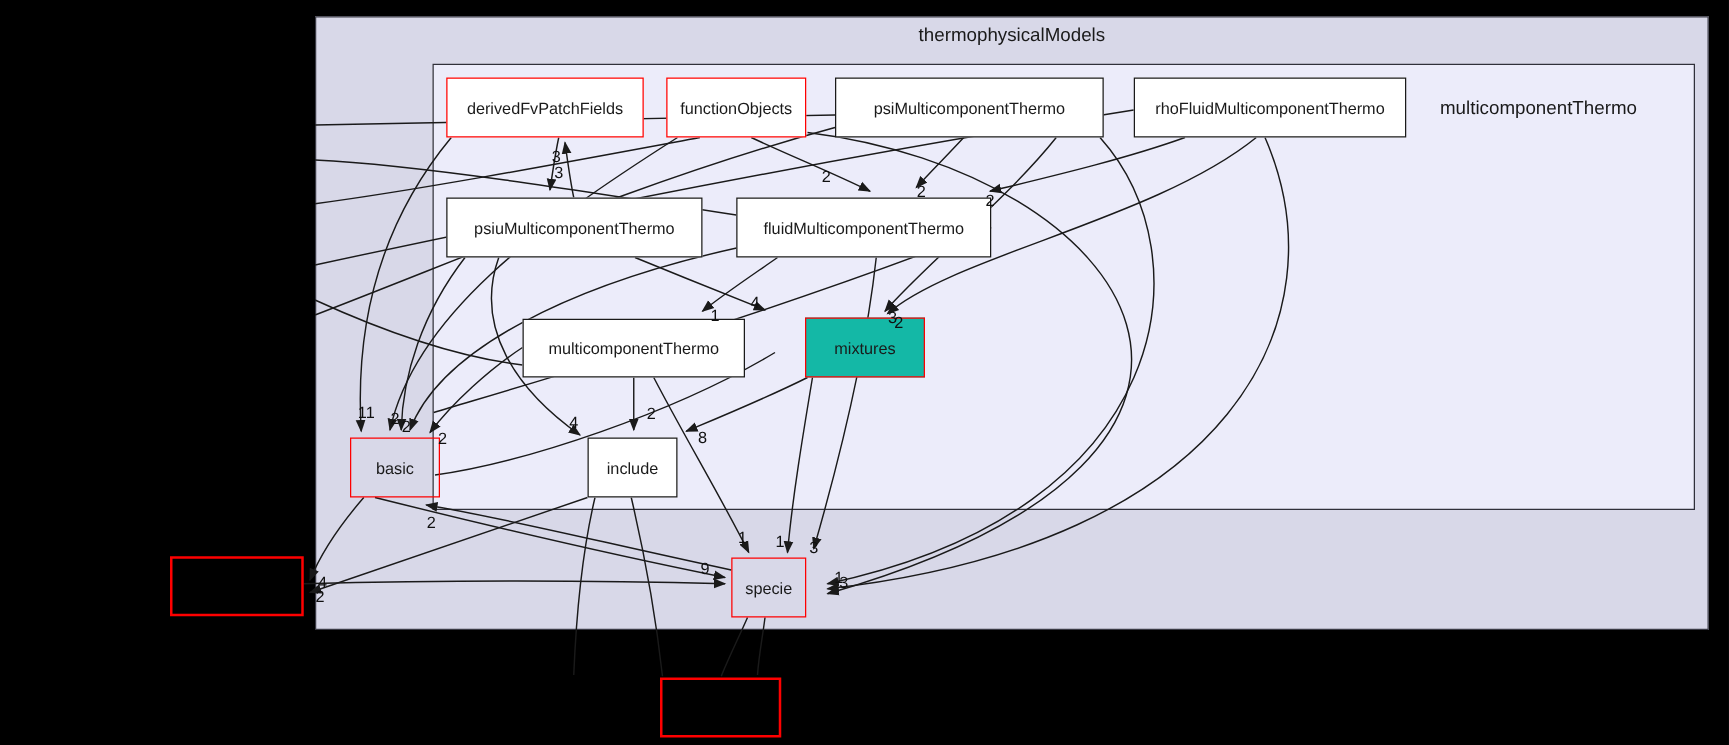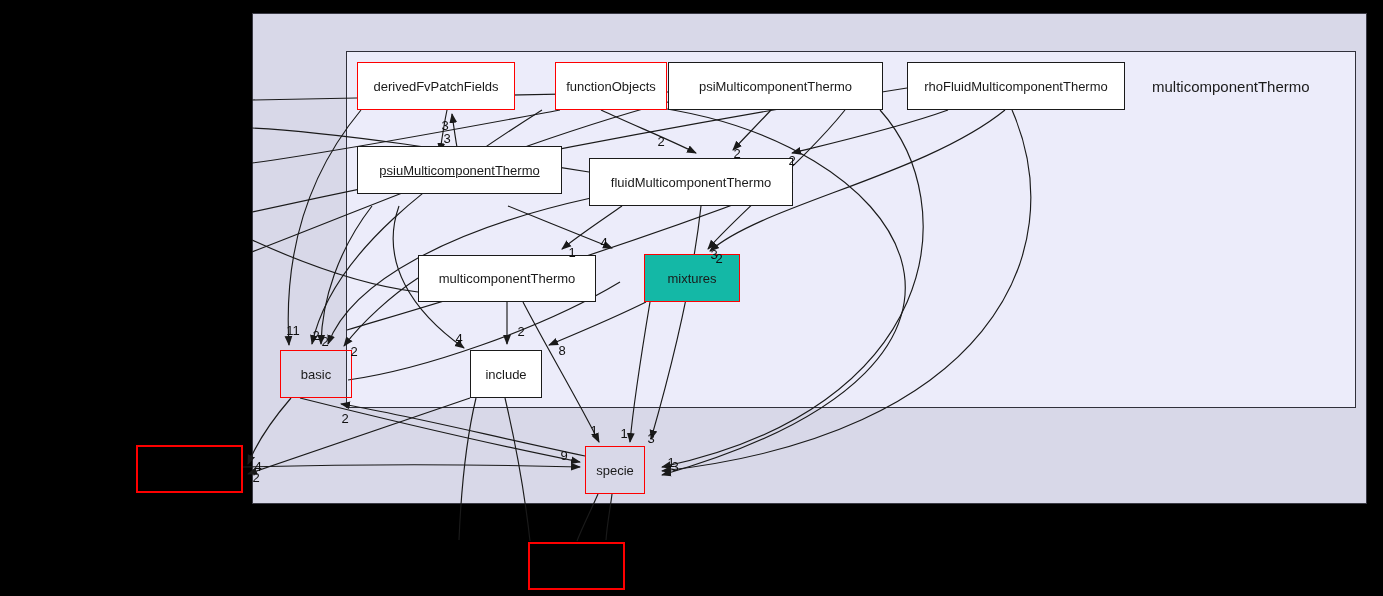--- a/index.html
+++ b/index.html
@@ -17,20 +17,21 @@
   .elabel{position:absolute;font-size:13px;color:#101010;z-index:6;transform:translate(-50%,-50%);}
 </style>
 </head>
 <body>
 
 <div class="stage">
 
   <div class="cluster cluster-outer"></div>
   <div class="cluster cluster-inner"></div>
 
+  <div class="cluster-title title-outer">thermophysicalModels</div>
   <div class="cluster-title title-inner">multicomponentThermo</div>
 
   <svg id="edges" width="1383" height="596" viewBox="0 0 1383 596">
     <defs>
       <marker id="ah" markerWidth="11" markerHeight="9" refX="9" refY="4.5" orient="auto" markerUnits="userSpaceOnUse">
         <path d="M0,0.6 L10,4.5 L0,8.4 z" fill="#1a1a1a"></path>
       </marker>
     </defs>
     <g id="edge-paths" fill="none" stroke="#1a1a1a" stroke-width="1.15">
         <path d="M447,110 C444,124 442,138 440,152" marker-end="url(#ah)"></path>
@@ -71,24 +72,24 @@
         <path d="M907,88 C640,130 400,180 252,212"></path>
         <path d="M668,102 C520,142 382,202 252,252"></path>
         <path d="M793,182 C615,252 430,305 347,330"></path>
         <path d="M418,292 C360,285 300,262 252,240"></path>
         <path d="M620,282 C540,330 420,370 348,380"></path>
       </g>
   </svg>
 
   <div id="nodes-layer">
       <div class="node" style="left: 357px; top: 62px; width: 158px; height: 48px; border: 1.5px solid rgb(254, 0, 0); background: rgb(255, 255, 255);">derivedFvPatchFields</div>
-      <div class="node" style="left: 555px; top: 62px; width: 112px; height: 48px; border: 1.5px solid rgb(254, 0, 0); background: rgb(255, 255, 255);">functionObjects</div>
+      <div class="node" style="left: 533px; top: 62px; width: 112px; height: 48px; border: 1.5px solid rgb(254, 0, 0); background: rgb(255, 255, 255);">functionObjects</div>
       <div class="node" style="left: 668px; top: 62px; width: 215px; height: 48px; border: 1.2px solid rgb(26, 26, 26); background: rgb(255, 255, 255);">psiMulticomponentThermo</div>
       <div class="node" style="left: 907px; top: 62px; width: 218px; height: 48px; border: 1.2px solid rgb(26, 26, 26); background: rgb(255, 255, 255);">rhoFluidMulticomponentThermo</div>
-      <div class="node" style="left: 357px; top: 146px; width: 205px; height: 48px; border: 1.2px solid rgb(26, 26, 26); background: rgb(255, 255, 255); text-decoration: underline;">psiuMulticomponentThermo</div>
+      <div class="node" style="left: 357px; top: 158px; width: 205px; height: 48px; border: 1.2px solid rgb(26, 26, 26); background: rgb(255, 255, 255);">psiuMulticomponentThermo</div>
       <div class="node" style="left: 589px; top: 158px; width: 204px; height: 48px; border: 1.2px solid rgb(26, 26, 26); background: rgb(255, 255, 255);">fluidMulticomponentThermo</div>
       <div class="node" style="left: 418px; top: 255px; width: 178px; height: 47px; border: 1.2px solid rgb(26, 26, 26); background: rgb(255, 255, 255);">multicomponentThermo</div>
       <div class="node" style="left: 644px; top: 254px; width: 96px; height: 48px; border: 1.5px solid rgb(254, 0, 0); background: #14b8a6;">mixtures</div>
       <div class="node" style="left: 470px; top: 350px; width: 72px; height: 48px; border: 1.2px solid rgb(26, 26, 26); background: rgb(255, 255, 255);">include</div>
       <div class="node" style="left: 280px; top: 350px; width: 72px; height: 48px; border: 1.5px solid rgb(254, 0, 0); background: transparent;">basic</div>
       <div class="node" style="left: 585px; top: 446px; width: 60px; height: 48px; border: 1.5px solid rgb(254, 0, 0); background: transparent;">specie</div>
       <div class="node" style="left: 136px; top: 445px; width: 107px; height: 48px; border: 2.3px solid rgb(254, 0, 0); background: transparent;"></div>
       <div class="node" style="left: 528px; top: 542px; width: 97px; height: 48px; border: 2.3px solid rgb(254, 0, 0); background: transparent;"></div>
     </div>
   <div id="labels-layer">

